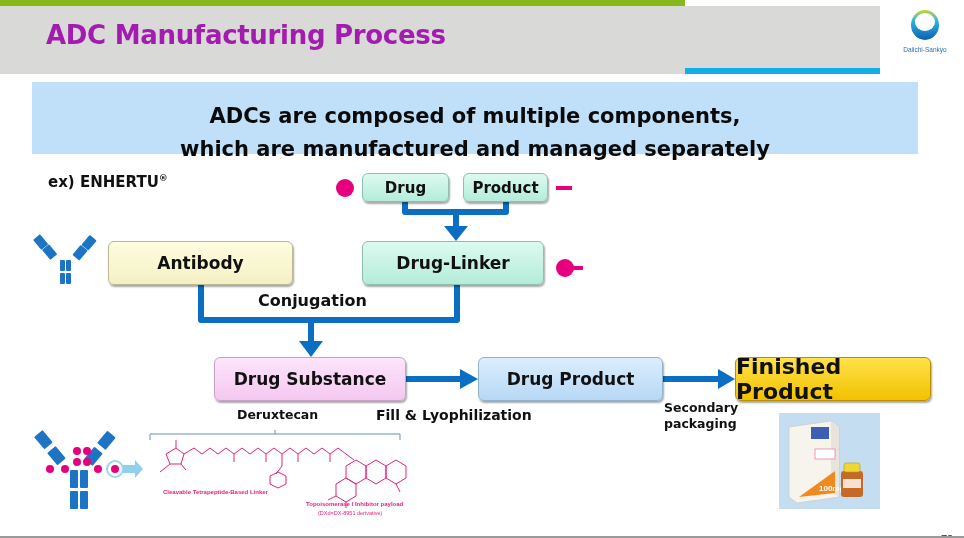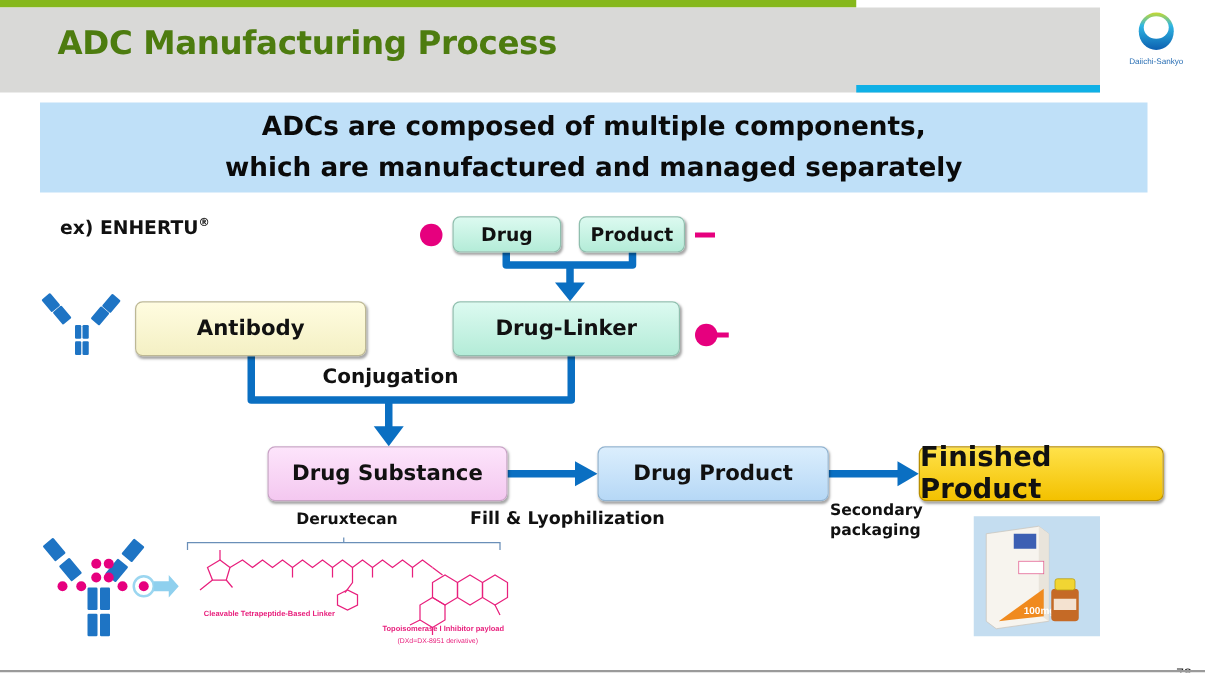--- a/index.html
+++ b/index.html
@@ -2,27 +2,27 @@
 <html><head>
 <meta charset="utf-8">
 <style>
   * { box-sizing: border-box; margin: 0; padding: 0; }
   html, body { width: 964px; height: 538px; overflow: hidden; background: #ffffff; }
   body { position: relative; font-family: "DejaVu Sans", "Liberation Sans", sans-serif; color: #111; }
 
   .topbar-green { position: absolute; left: 0; top: 0; width: 685px; height: 6px; background: #86b81b; }
   .header-band { position: absolute; left: 0; top: 6px; width: 880px; height: 68px; background: #d9d9d7; }
   .header-cyan { position: absolute; left: 685px; top: 68px; width: 195px; height: 6px; background: #0fb0e6; }
-  .page-title { position: absolute; left: 46px; top: 20px; font-size: 26px; font-weight: bold; color: #4d7c0f; letter-spacing: -0.3px; }
+  .page-title { position: absolute; left: 46px; top: 20px; font-size: 26px; font-weight: bold; color: #a21caf; letter-spacing: -0.3px; }
   .logo { position: absolute; left: 895px; top: 6px; width: 60px; height: 58px; }
   .logo-text { position: absolute; left: 0; top: 40px; width: 60px; text-align: center; font-size: 6.5px; color: #2a6fb4; font-family: "Liberation Sans", sans-serif; }
 
   .banner { position: absolute; left: 32px; top: 82px; width: 886px; height: 72px; background: #bfe0f8; text-align: center; }
   .banner-line { font-size: 21px; font-weight: bold; line-height: 33px; color: #0a0a0a; }
-  .banner-line.first { padding-top: 3px; }
+  .banner-line.first { padding-top: 18px; }
 
   .example-label { position: absolute; left: 48px; top: 173px; font-size: 15px; font-weight: bold; }
   .example-label sup { font-size: 9px; }
 
   .box { position: absolute; display: flex; align-items: center; justify-content: center; font-weight: bold; border-radius: 6px; box-shadow: 1px 2px 2px rgba(0,0,0,0.35); }
   .box-antibody { left: 108px; top: 241px; width: 185px; height: 44px; background: linear-gradient(#fffce0, #f4f0c4); border: 1px solid #bdb894; font-size: 17px; }
   .box-drug { left: 362px; top: 173px; width: 87px; height: 29px; background: linear-gradient(#dcfaf0, #b4ecd8); border: 1px solid #8fbfae; font-size: 15px; }
   .box-linker { left: 463px; top: 173px; width: 85px; height: 29px; background: linear-gradient(#dcfaf0, #b4ecd8); border: 1px solid #8fbfae; font-size: 15px; }
   .box-druglinker { left: 362px; top: 241px; width: 182px; height: 44px; background: linear-gradient(#dcfaf0, #b4ecd8); border: 1px solid #8fbfae; font-size: 17px; }
   .box-substance { left: 214px; top: 357px; width: 192px; height: 44px; background: linear-gradient(#fde4fb, #f4c8f0); border: 1px solid #c9a3c6; font-size: 17px; }

